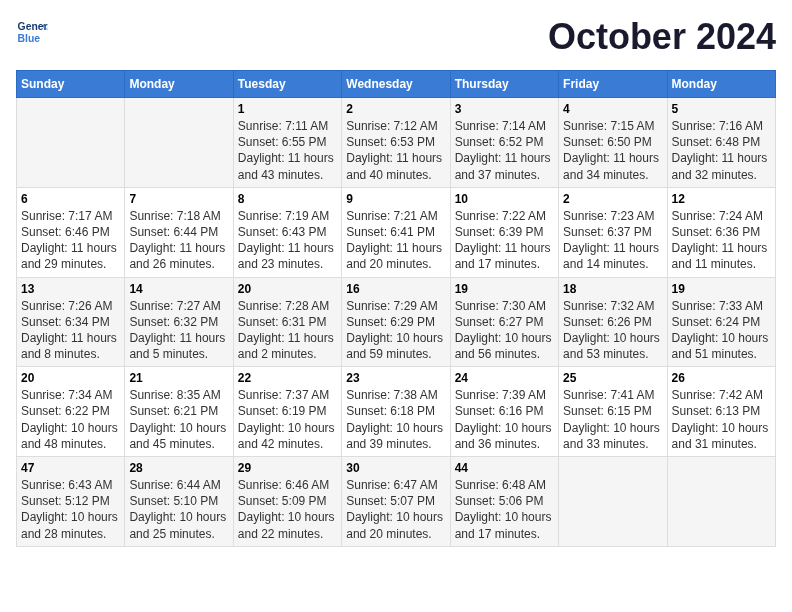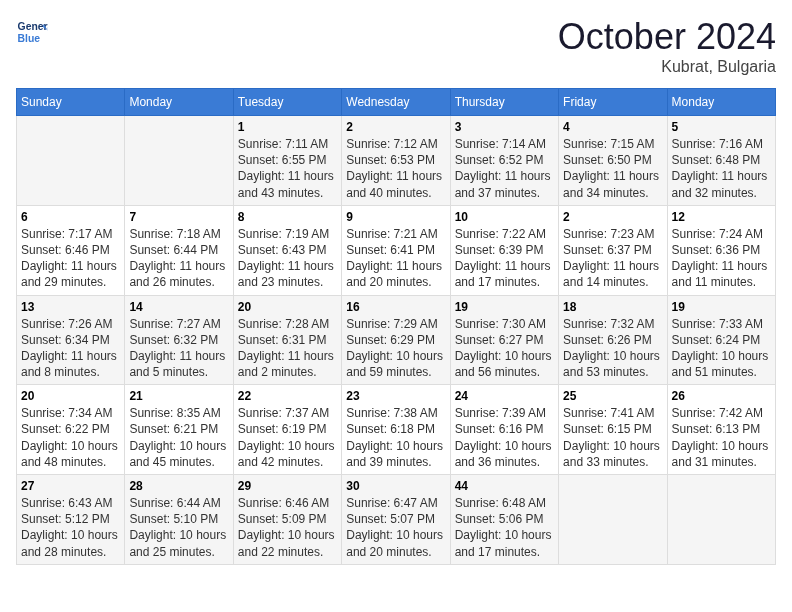--- a/index.html
+++ b/index.html
@@ -21,40 +21,40 @@
       align-items: center;
       gap: 4px;
     }
     .logo-icon {
       width: 32px;
       height: 32px;
     }
     .title-block { text-align: right; }
     .month-title {
       font-size: 36px;
-      font-weight: normal;
+      font-weight: bold;
       color: #1a1a2e;
     }
     .location {
       font-size: 16px;
       color: #444;
     }
     table {
       width: 100%;
       border-collapse: collapse;
       font-size: 11px;
     }
     thead tr {
       background-color: #3a7bd5;
       color: #fff;
     }
     thead th {
       padding: 6px 4px;
       text-align: left;
-      font-weight: normal;
+      font-weight: bold;
       font-size: 12px;
       border: 1px solid #2a6bc5;
     }
     tbody tr {
       vertical-align: top;
     }
     tbody tr:nth-child(odd) {
       background-color: #f5f5f5;
     }
     tbody tr:nth-child(even) {
@@ -84,21 +84,20 @@
 <div class="header">
   <div class="logo">
     <svg class="logo-icon" viewBox="0 0 40 40">
       <text x="2" y="18" font-size="13" font-weight="bold" fill="#1a3a6e">General</text>
       <text x="2" y="32" font-size="13" font-weight="bold" fill="#3a7bd5">Blue</text>
       <polygon points="34,10 40,18 34,14" fill="#3a7bd5"></polygon>
     </svg>
   </div>
   <div class="title-block">
     <div class="month-title">October 2024</div>
-    <div class="location">Kubrat, Bulgaria</div>
   </div>
 </div>
 
 <table>
   <thead>
     <tr>
     <th>Sunday</th>
         <th>Monday</th>
         <th>Tuesday</th>
         <th>Wednesday</th>
@@ -269,21 +268,21 @@
         </td>
         <td>
           <span class="day-number">26</span>
           <div class="day-info">Sunrise: 7:42 AM
 Sunset: 6:13 PM
 Daylight: 10 hours and 31 minutes.</div>
         </td>
       </tr>
       <tr>
         <td>
-          <span class="day-number">27</span>
+          <span class="day-number">47</span>
           <div class="day-info">Sunrise: 6:43 AM
 Sunset: 5:12 PM
 Daylight: 10 hours and 28 minutes.</div>
         </td>
         <td>
           <span class="day-number">28</span>
           <div class="day-info">Sunrise: 6:44 AM
 Sunset: 5:10 PM
 Daylight: 10 hours and 25 minutes.</div>
         </td>

